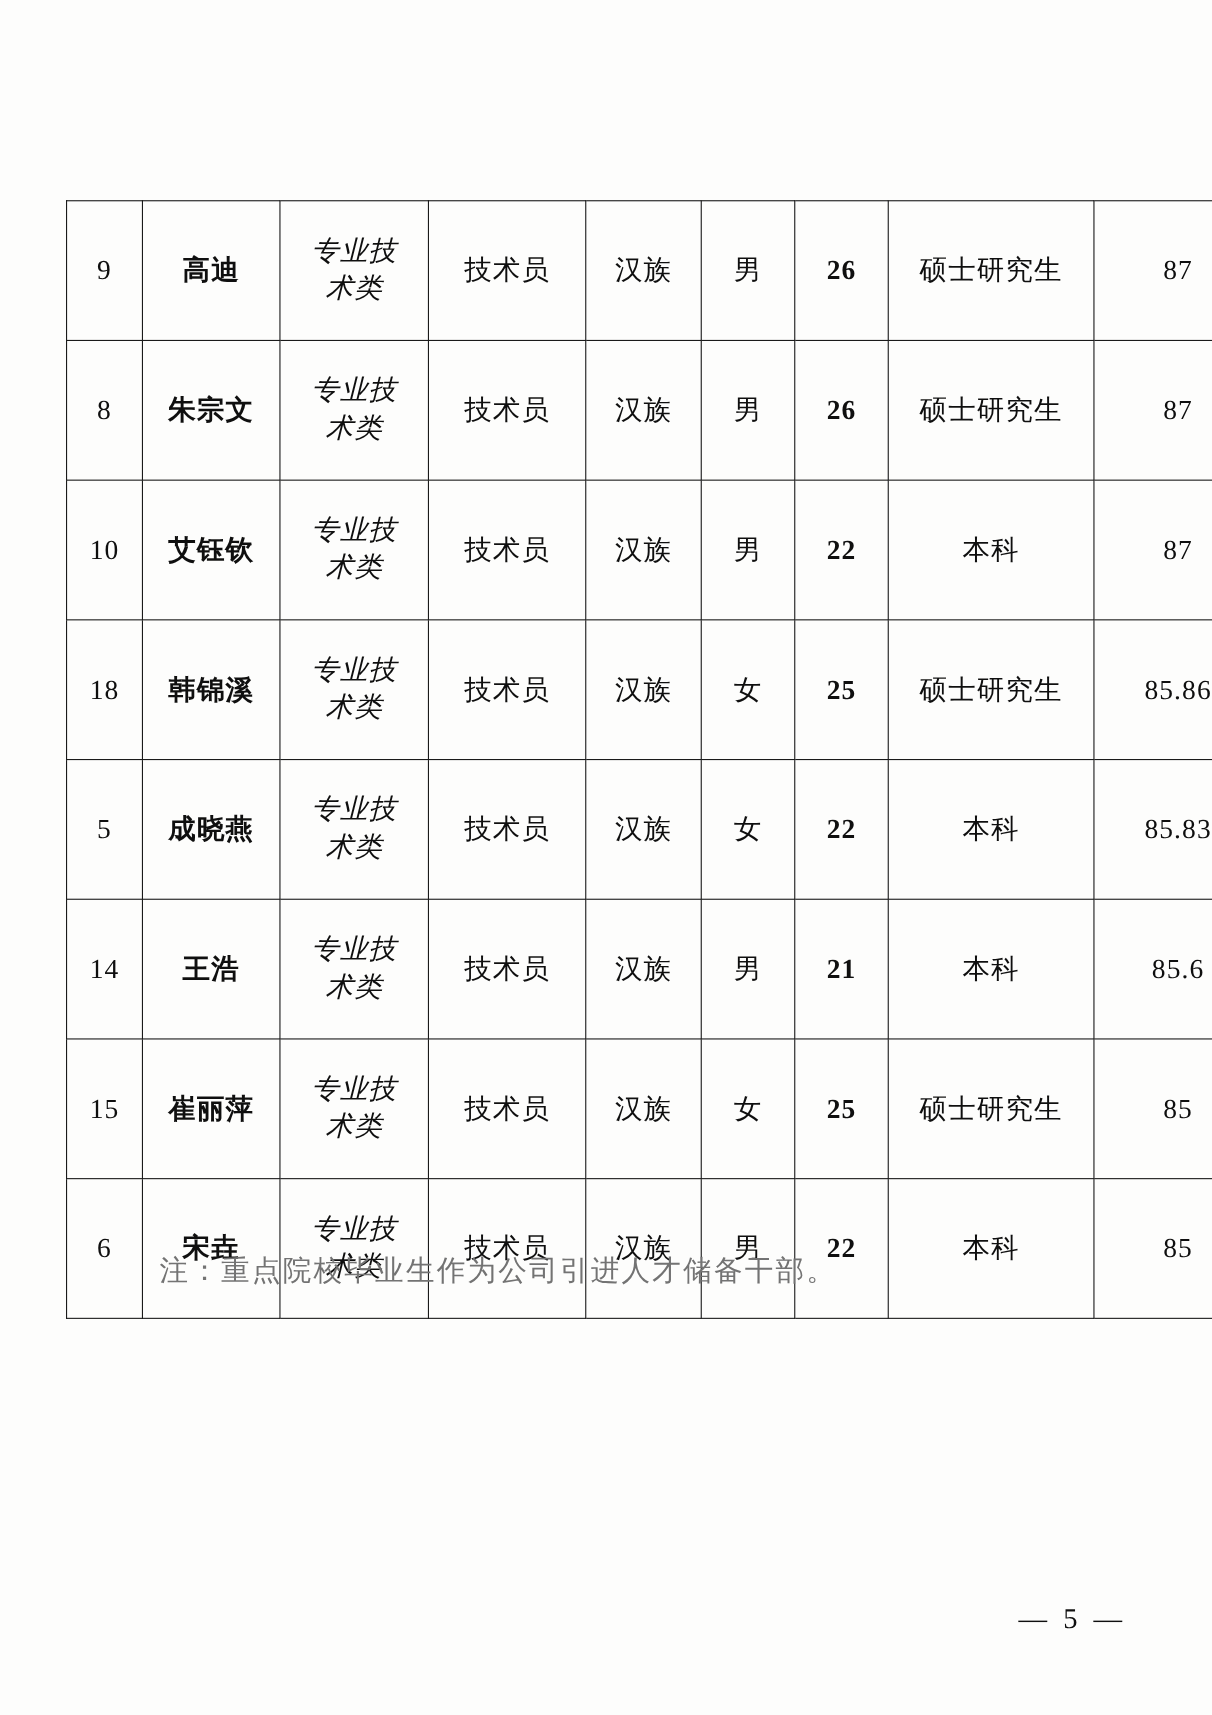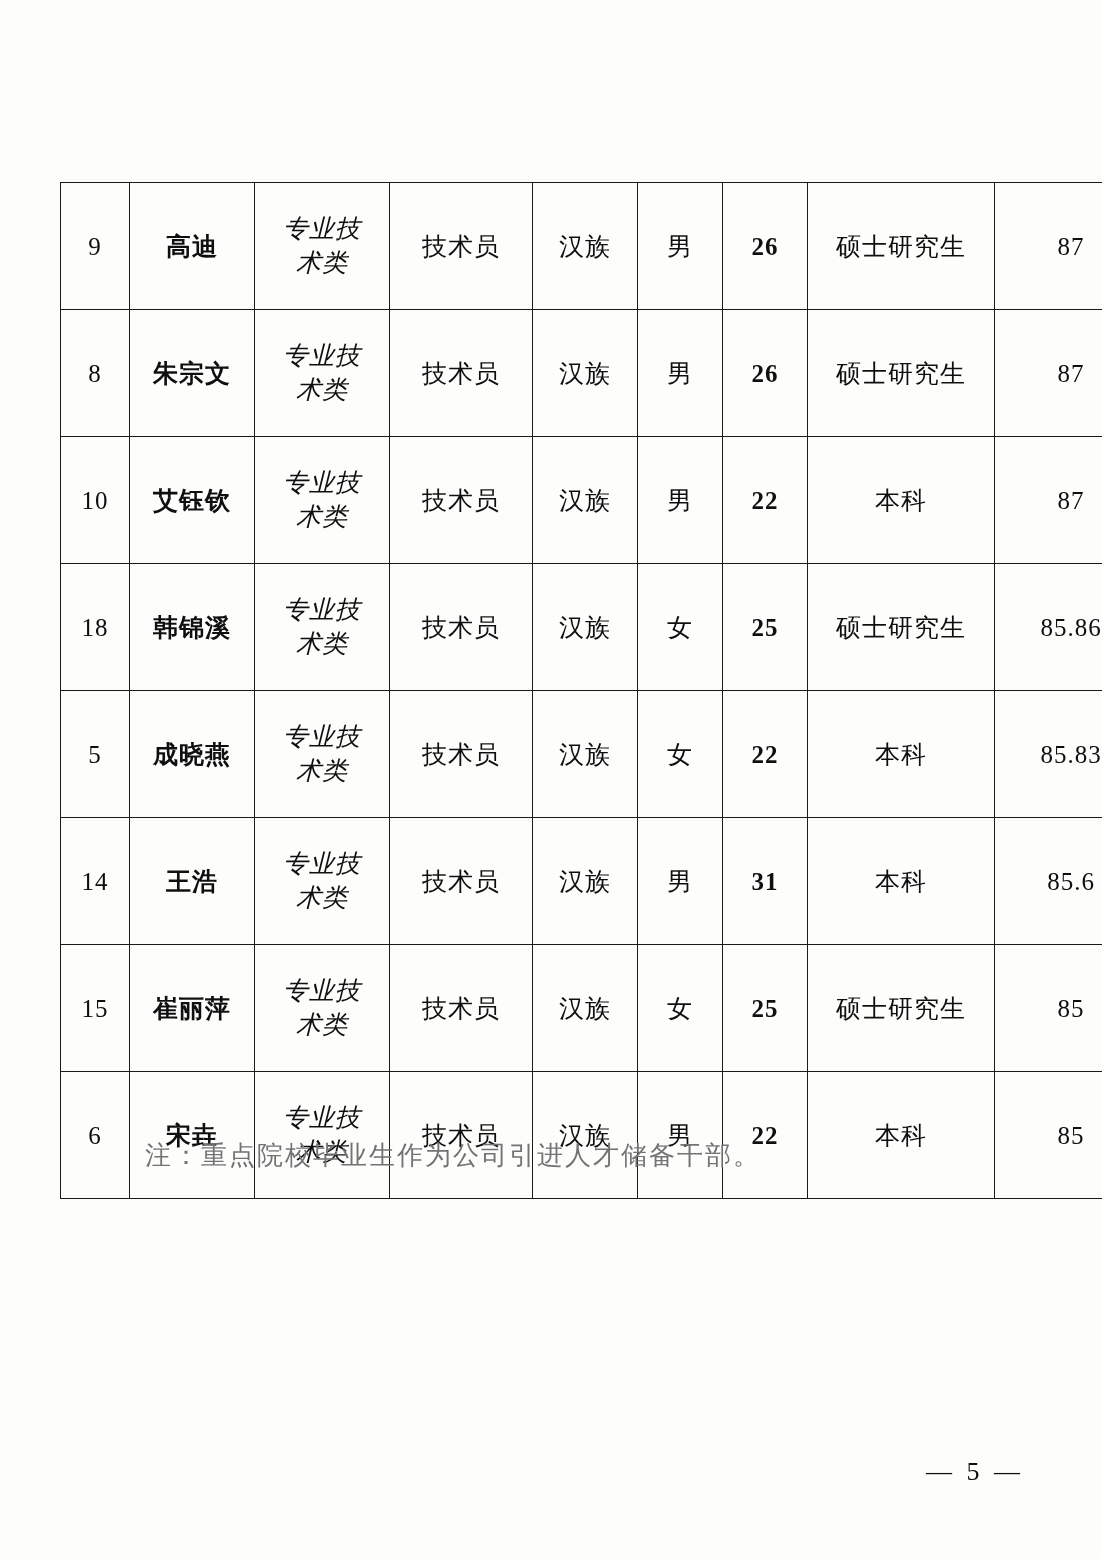--- a/index.html
+++ b/index.html
@@ -167,21 +167,21 @@
         <tr>
           <td class="c-no num">14</td>
           <td class="c-name">王浩</td>
           <td class="c-cat">
             <span class="two-line">专业技</span>
             <span class="two-line">术类</span>
           </td>
           <td class="c-post">技术员</td>
           <td class="c-eth">汉族</td>
           <td class="c-sex">男</td>
-          <td class="c-age num">31</td>
+          <td class="c-age num">21</td>
           <td class="c-edu">本科</td>
           <td class="c-score num">85.6</td>
         </tr>
 
         <tr>
           <td class="c-no num">15</td>
           <td class="c-name">崔丽萍</td>
           <td class="c-cat">
             <span class="two-line">专业技</span>
             <span class="two-line">术类</span>

